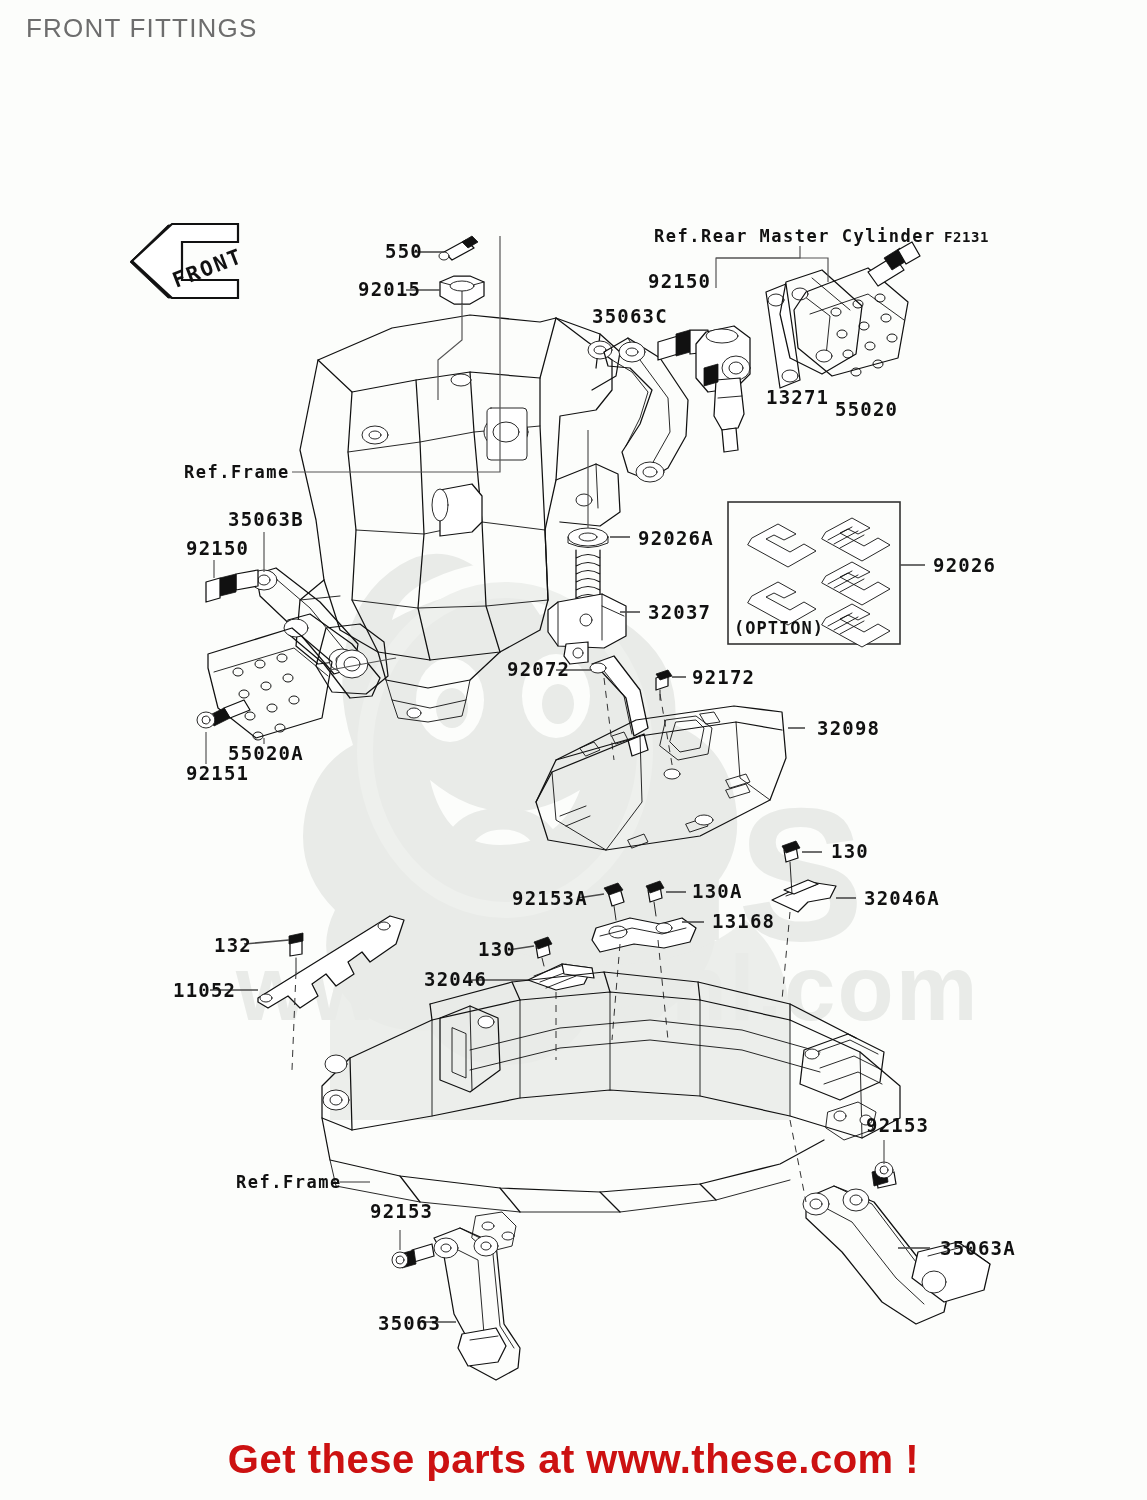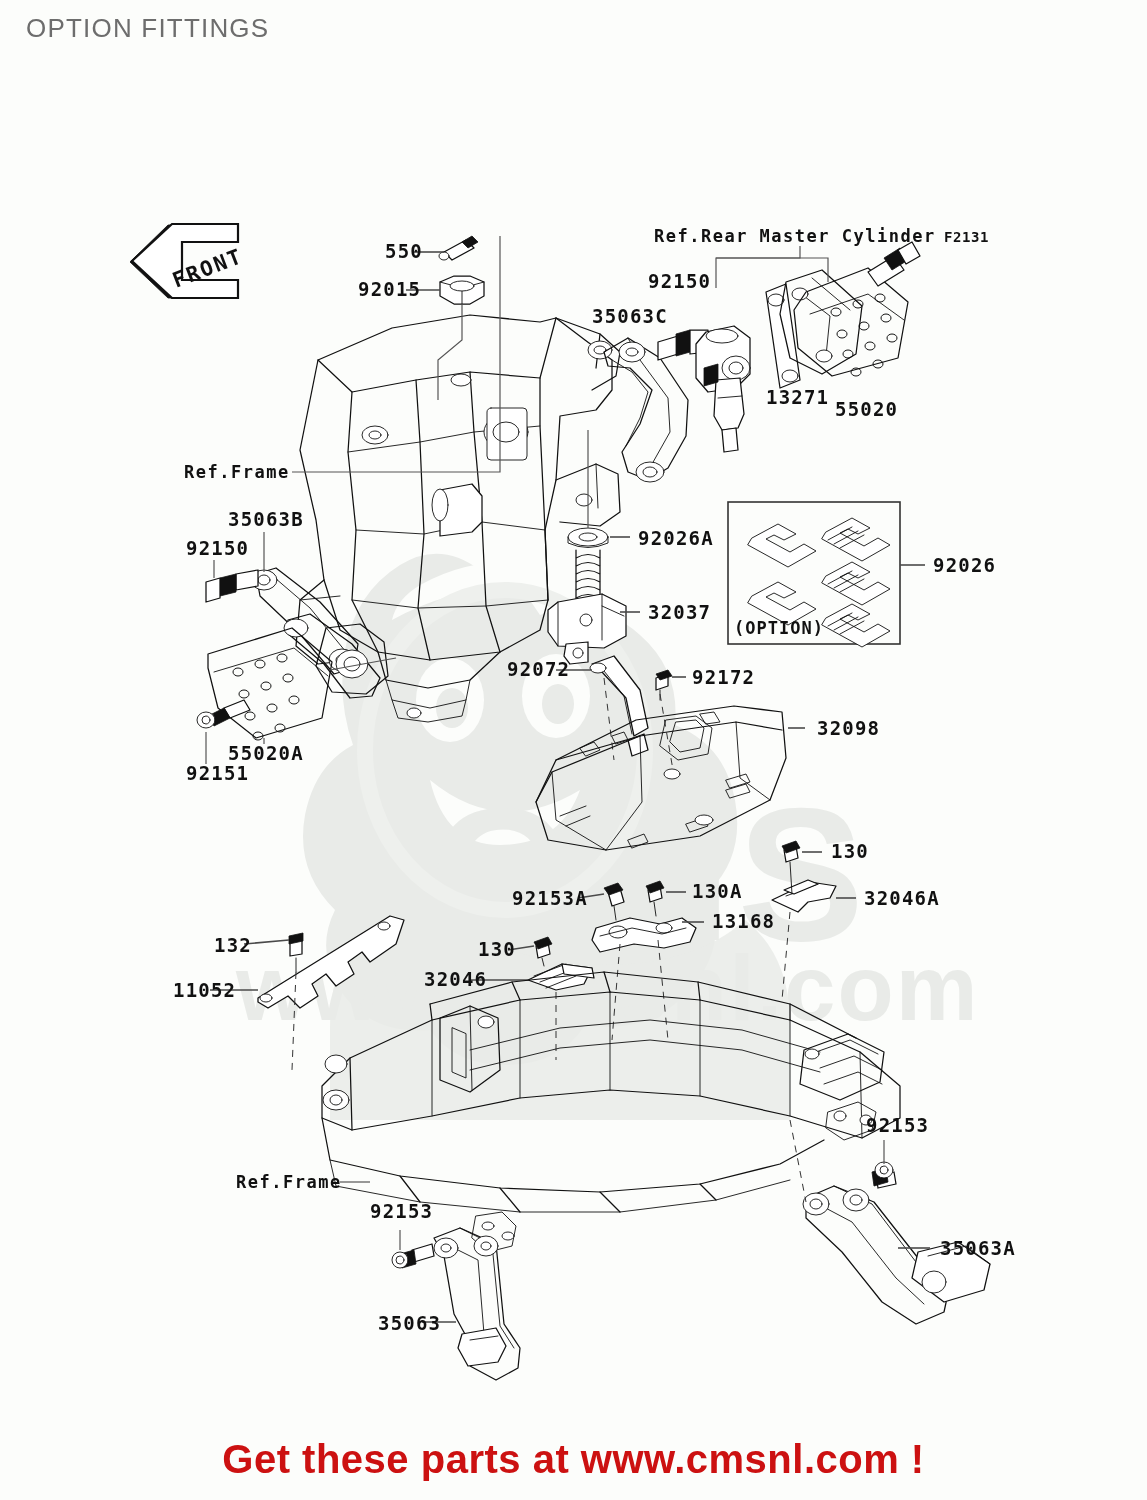--- a/index.html
+++ b/index.html
@@ -64,21 +64,21 @@
   .wm-txt{
     fill:#e9ebe8;
     font-family:"Liberation Sans", sans-serif;
     font-weight:700;
   }
   .dash{stroke:#333;stroke-width:1;fill:none;stroke-dasharray:7 6;}
 </style>
 </head>
 <body>
 
-<div id="page-title">OPTION FITTINGS</div>
+<div id="page-title">FRONT FITTINGS</div>
 
 <div id="diagram-stage">
 <svg id="diagram-svg" width="1147" height="1360" viewBox="0 0 1147 1360" xmlns="http://www.w3.org/2000/svg">
 
   <g opacity="1">
 
     <path class="wm" d="M480 510 q-40 -30 -80 -5 q-45 28 -55 85 q-8 50 8 95 q-38 20 -48 70 q-10 55 30 95 q-20 40 5 80 q30 45 90 40 q25 35 75 35 q55 0 80 -40 q60 10 100 -30 q45 -45 25 -105 q35 -35 25 -90 q-10 -55 -60 -75 q5 -55 -35 -90 q-45 -40 -100 -20 q-25 -40 -60 -45 z"></path>
 
     <ellipse cx="450" cy="640" rx="34" ry="42" fill="#fcfdfb"></ellipse>
     <ellipse cx="556" cy="636" rx="34" ry="42" fill="#fcfdfb"></ellipse>
@@ -596,13 +596,13 @@
     <text class="lbl" x="424" y="926">32046</text>
     <text class="lbl" x="866" y="1072">92153</text>
     <text class="lbl" x="940" y="1195">35063A</text>
     <text class="lbl" x="370" y="1158">92153</text>
     <text class="lbl" x="378" y="1270">35063</text>
   </g>
 
 </svg>
 </div>
 
-<div id="footer-cta">Get these parts at www.cmsnl.com !</div>
+<div id="footer-cta">Get these parts at www.these.com !</div>
 
 </body></html>

